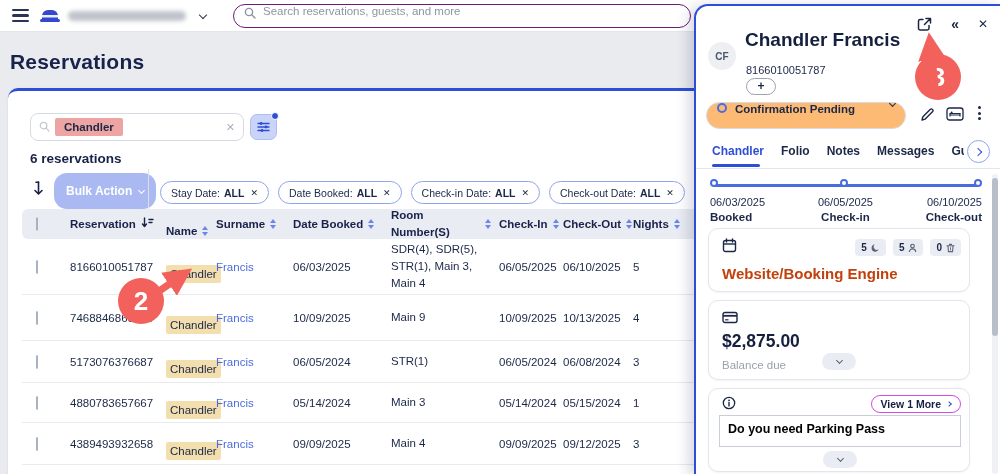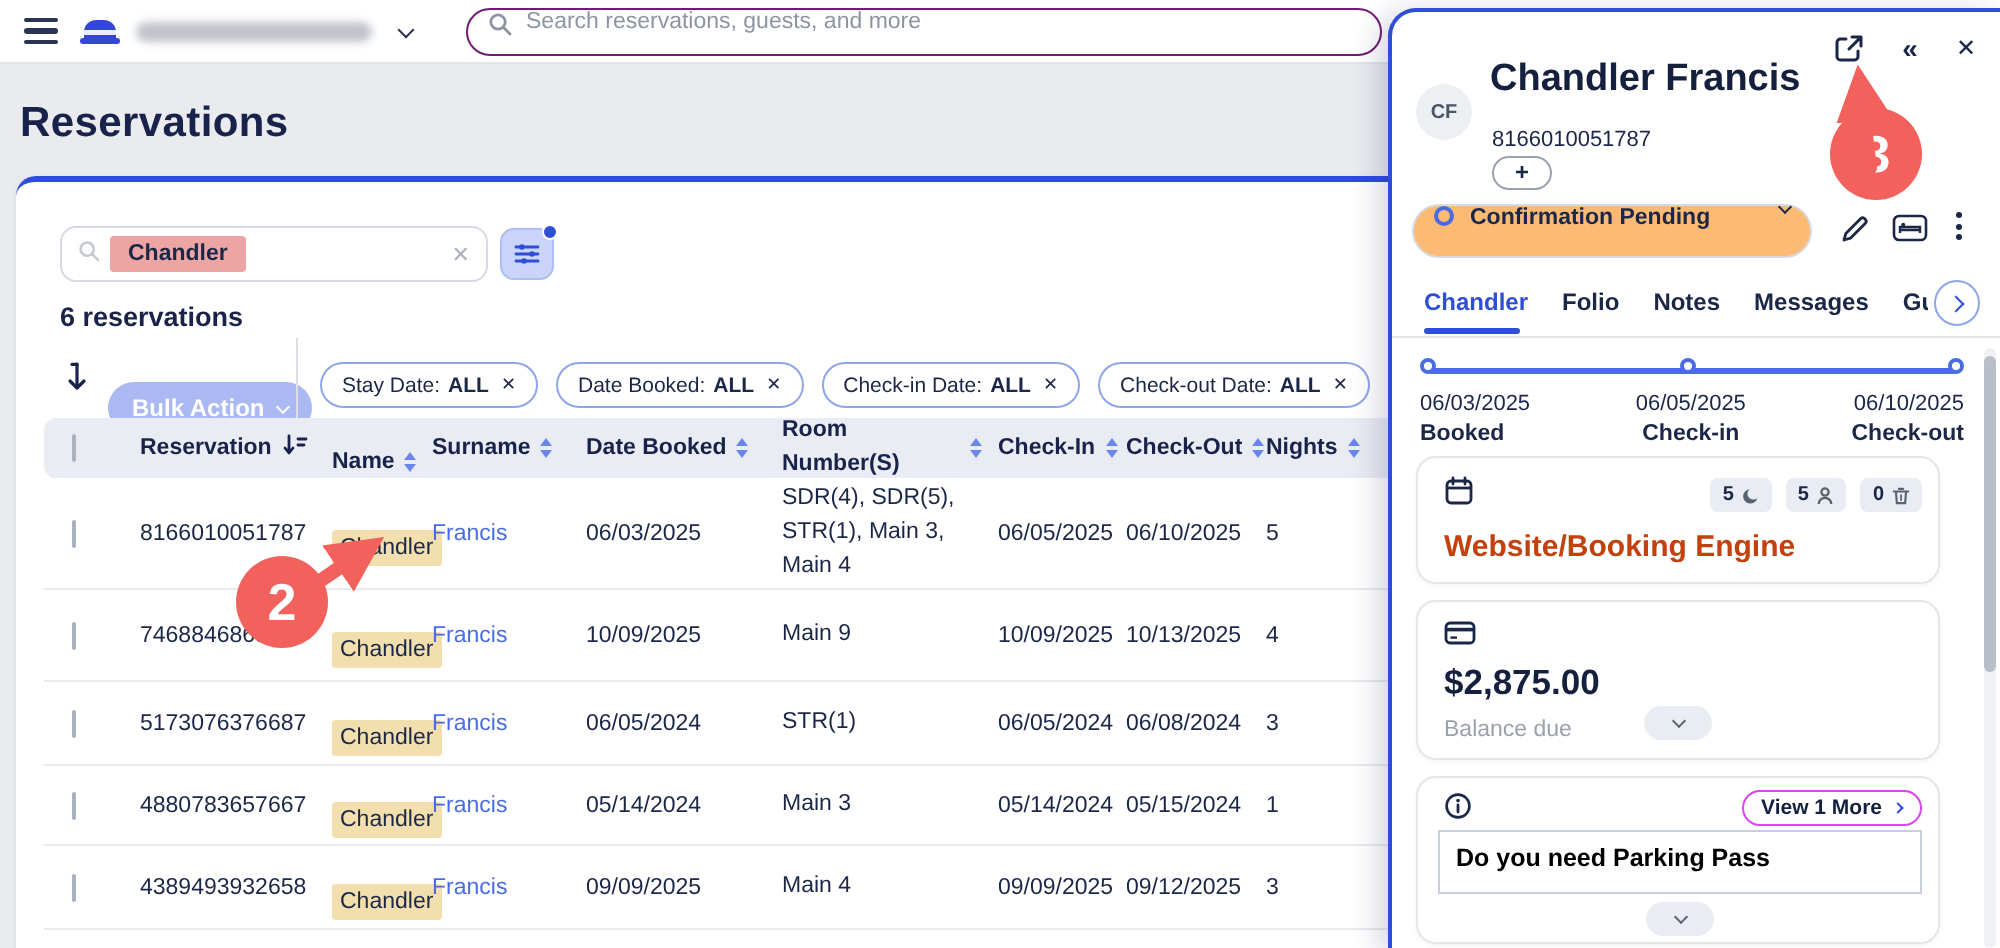--- a/index.html
+++ b/index.html
@@ -24,21 +24,21 @@
 
   .list-search { position:absolute; left:22px; top:22px; width:214px; height:28px; border:1px solid #d6dae2; border-radius:8px; display:flex; align-items:center; padding:0 8px 0 8px; gap:5px; background:#fff; }
   .q-chip { background:#eda5a3; color:#1b2747; font-size:11.5px; font-weight:bold; padding:3px 9px; border-radius:2px; }
   .clear-x { margin-left:auto; color:#aab0bb; font-size:11px; cursor:pointer; }
   .clear-x::before { content:"\2715"; }
   .filter-btn { position:absolute; left:242px; top:23px; width:27px; height:26px; background:#c9d4f8; border:1px solid #aebdf2; border-radius:7px; display:flex; align-items:center; justify-content:center; cursor:pointer; }
   .filter-dot { position:absolute; right:-3px; top:-3px; width:8px; height:8px; border-radius:50%; background:#2e4ed7; border:1.5px solid #fff; }
 
   .count { position:absolute; left:22px; top:60px; font-size:13.5px; font-weight:bold; color:#18224a; }
   .sort-toggle { position:absolute; left:25px; top:90px; cursor:pointer; }
-  .bulk-btn { position:absolute; left:46px; top:100px; height:26px; padding:0 12px; background:#aab9f2; border:none; border-radius:13px; color:#fff; font-size:12px; font-weight:bold; display:flex; align-items:center; gap:7px; font-family:inherit; cursor:pointer; }
+  .bulk-btn { position:absolute; left:46px; top:82px; height:36px; padding:0 12px; background:#aab9f2; border:none; border-radius:13px; color:#fff; font-size:12px; font-weight:bold; display:flex; align-items:center; gap:7px; font-family:inherit; cursor:pointer; }
   .bulk-btn .chev { border-color:#fff; width:5px; height:5px; margin-top:-2px; }
   .vdiv { position:absolute; left:140px; top:78px; width:1px; height:46px; background:#dcdfe6; }
 
   .chips { position:absolute; left:152px; top:90px; display:flex; gap:9px; align-items:center; width:560px; overflow:hidden; white-space:nowrap; }
   .chip { flex:0 0 auto; display:inline-flex; align-items:center; gap:4px; border:1px solid #8ea5ea; border-radius:12px; background:#fff; height:23px; padding:0 10px; font-size:10.5px; color:#1b2747; cursor:pointer; }
   .chip b { font-weight:bold; }
   .chip .x { color:#1b2747; font-size:9px; margin-left:2px; }
   .chip .x::before { content:"\2715"; }
 
   

